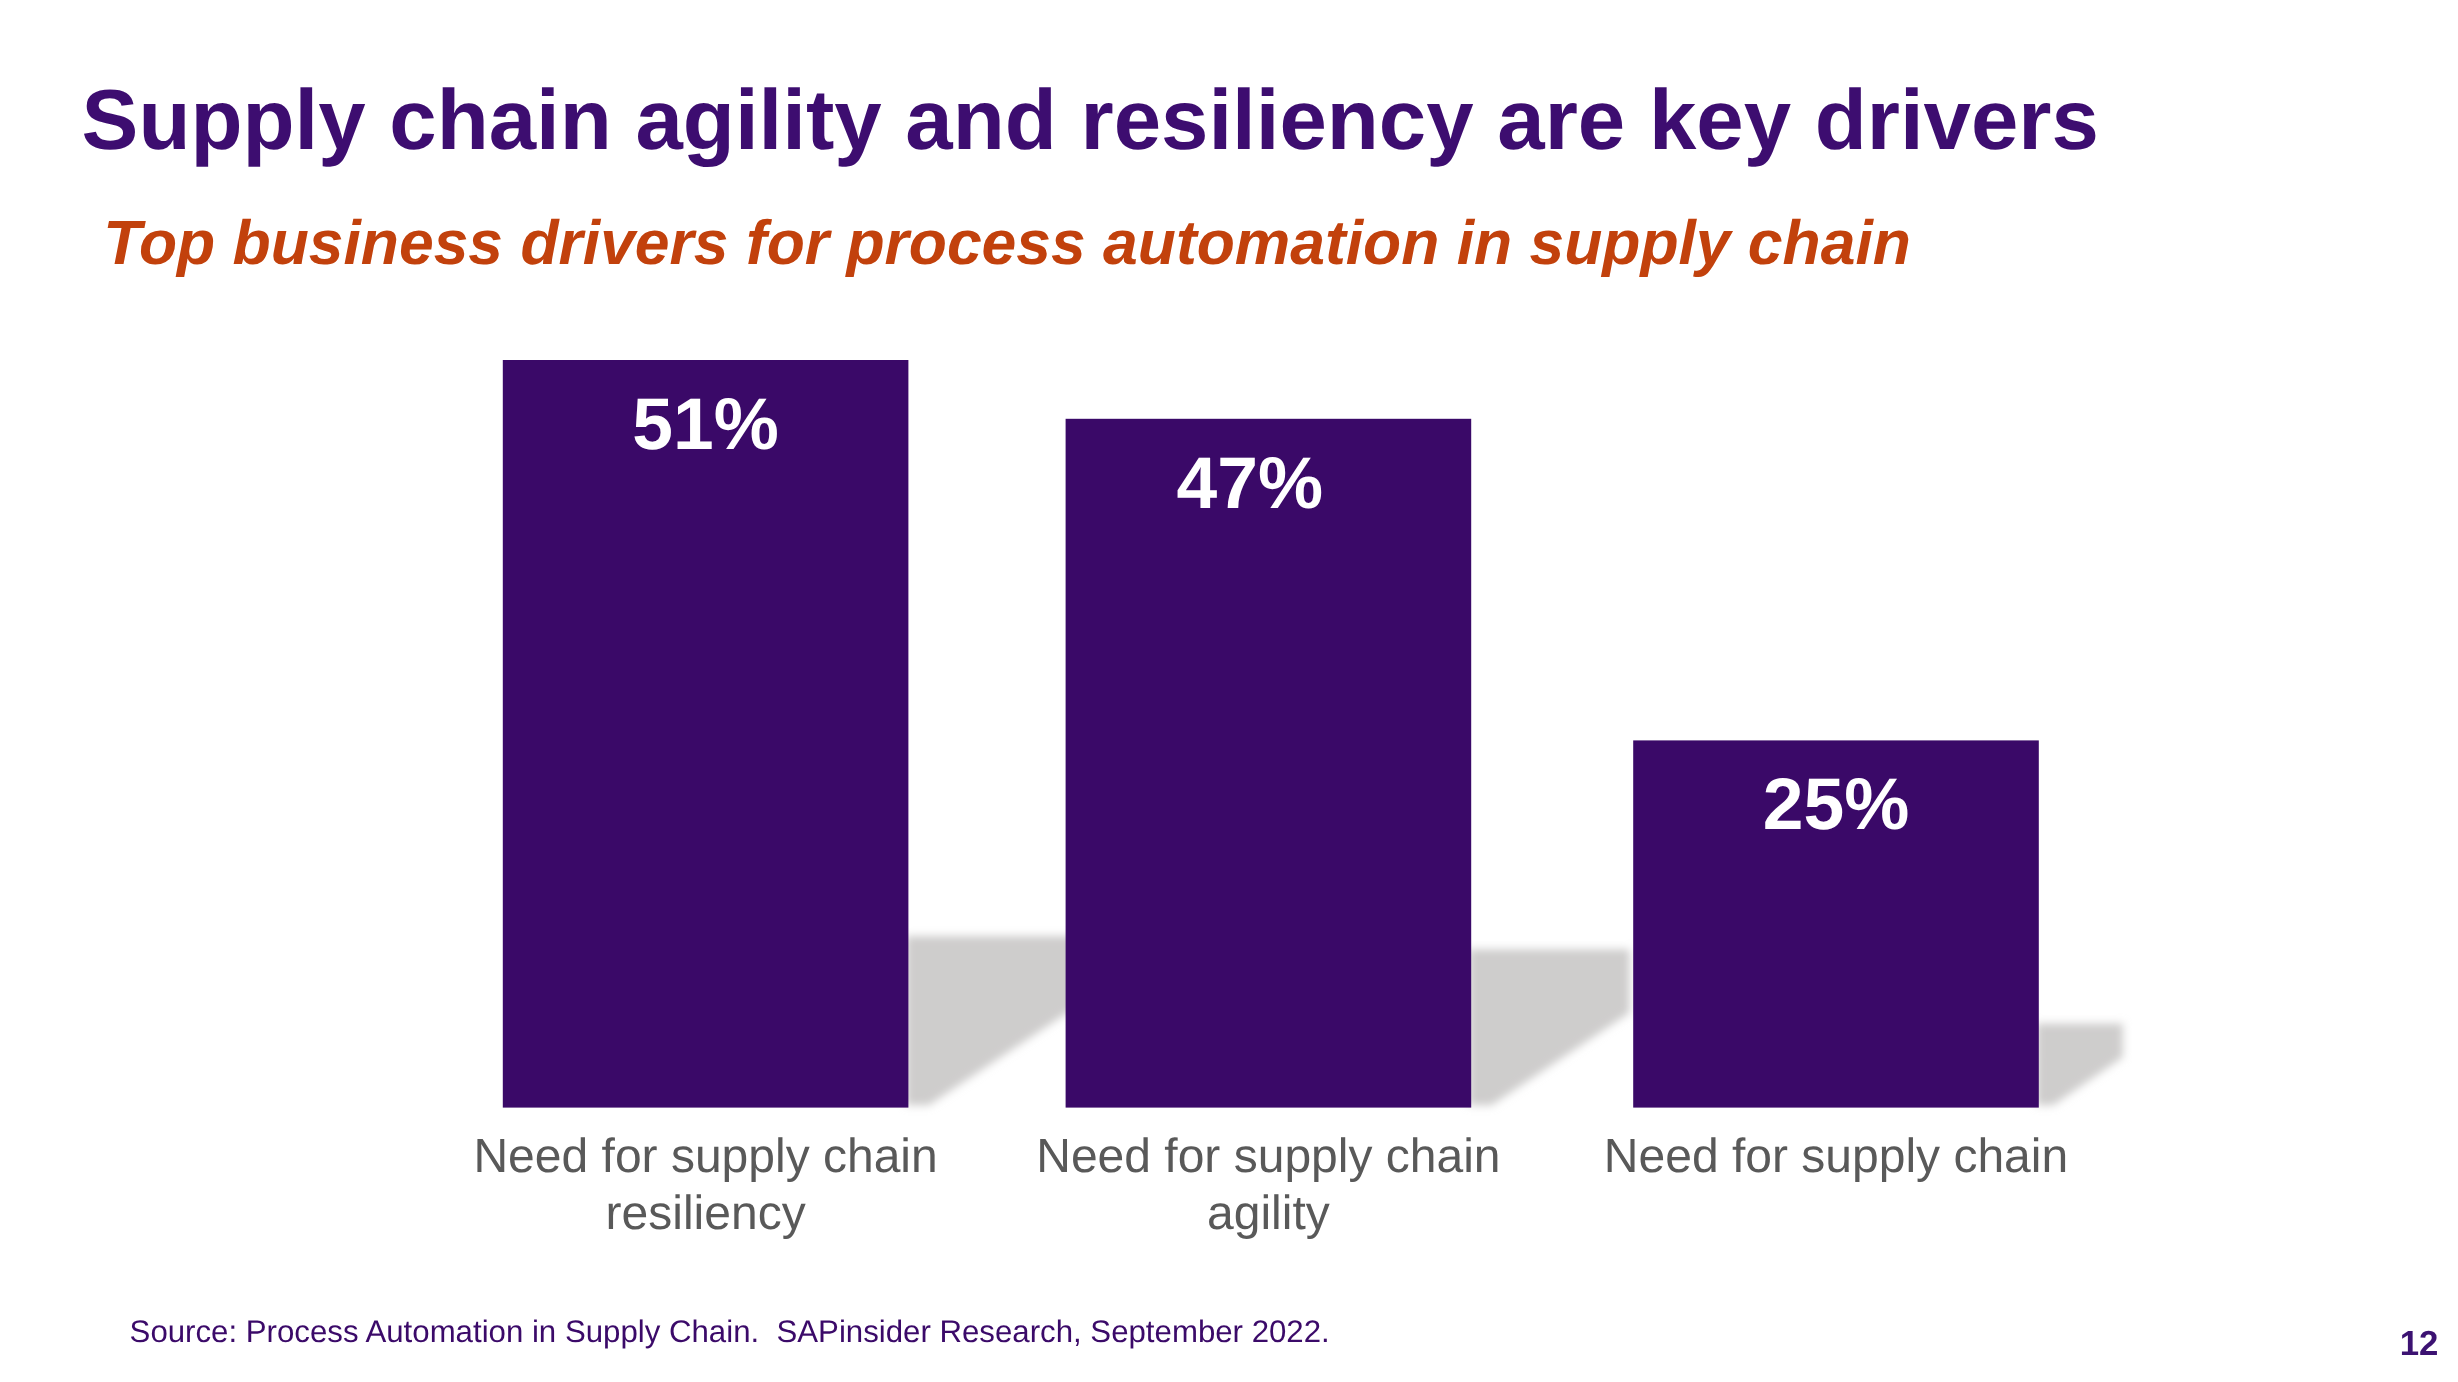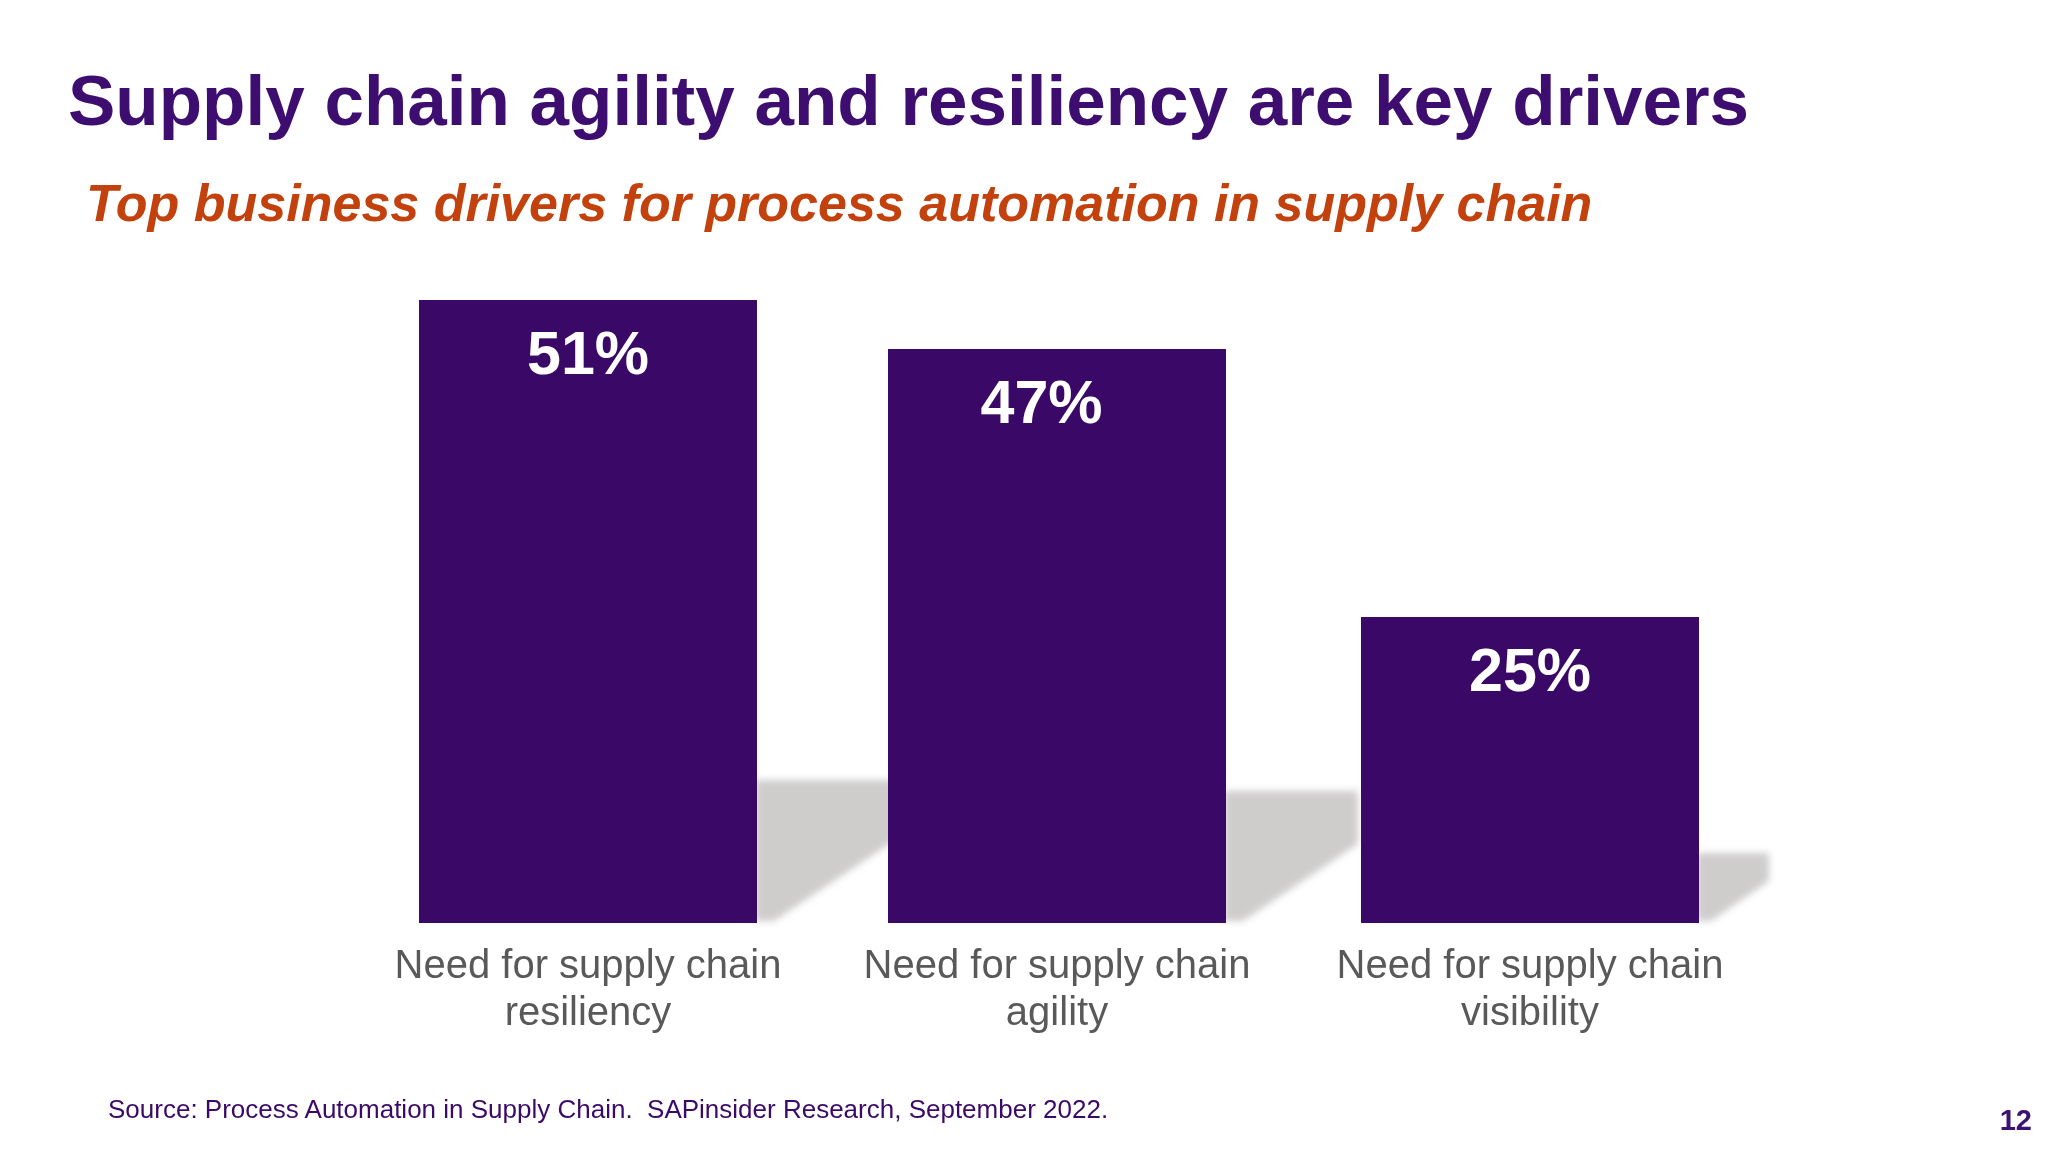--- a/index.html
+++ b/index.html
@@ -72,19 +72,18 @@
       <div class="bar" style="left: 888px; top: 349px; width: 338px; height: 574px; background: rgb(58, 9, 104);"></div>
       <div class="bar-value" style="left: 888px; top: 372px; width: 307px; color: rgb(255, 255, 255);">47%</div>
       <div class="bar-category" style="left: 827px; top: 941px; width: 460px; color: rgb(89, 89, 89);">
         <div>Need for supply chain</div>
         <div>agility</div>
       </div>
       <div class="bar" style="left: 1361px; top: 617px; width: 338px; height: 306px; background: rgb(58, 9, 104);"></div>
       <div class="bar-value" style="left: 1361px; top: 640px; width: 338px; color: rgb(255, 255, 255);">25%</div>
       <div class="bar-category" style="left: 1300px; top: 941px; width: 460px; color: rgb(89, 89, 89);">
         <div>Need for supply chain</div>
-        <div>visibility</div>
       </div>
     </div>
 
   <div class="source-note">Source: Process Automation in Supply Chain.  SAPinsider Research, September 2022.</div>
   <div class="page-number">12</div>
 </div>
 
 </body></html>

